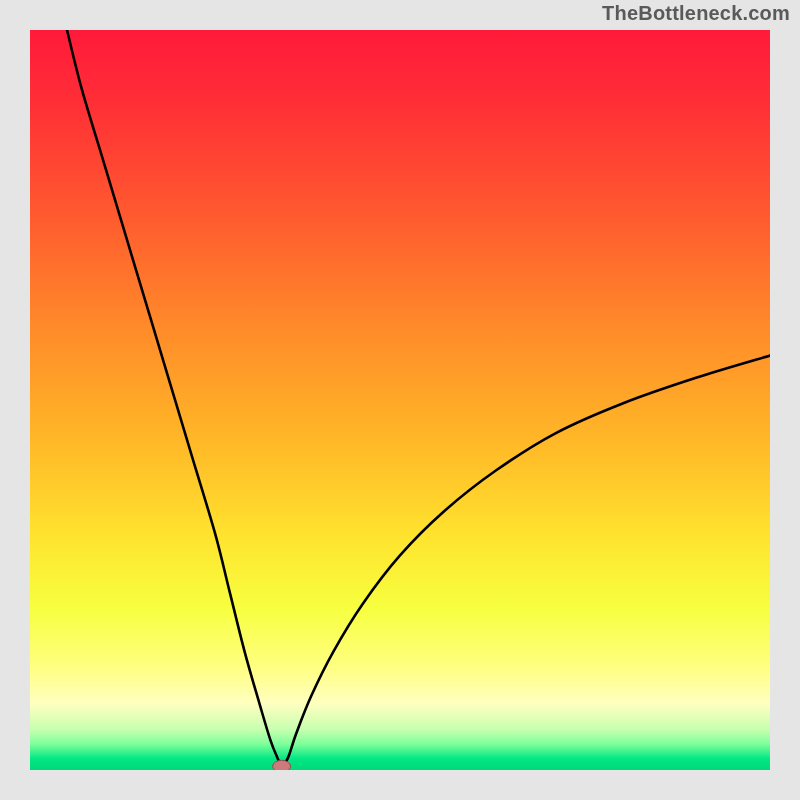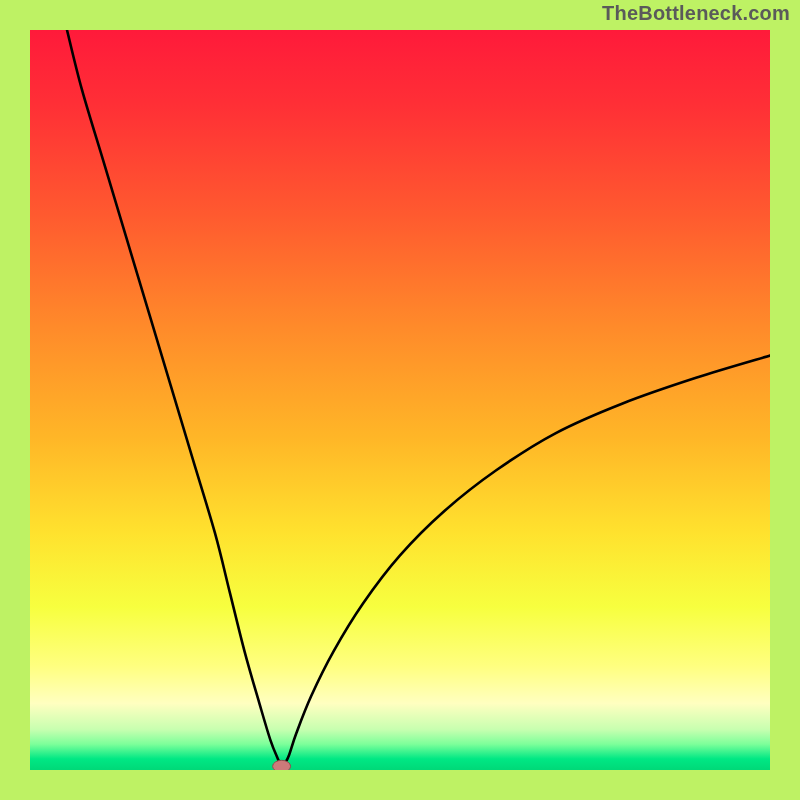--- a/index.html
+++ b/index.html
@@ -8,21 +8,21 @@
     width: 800px;
     height: 800px;
     background: #000;
     font-family: Arial, Helvetica, sans-serif;
     overflow: hidden;
   }
   .frame {
     position: relative;
     width: 800px;
     height: 800px;
-    background: #bef264;
+    background: #e5e5e5;
   }
   .watermark {
     position: absolute;
     top: 2px;
     right: 10px;
     color: #5a5a5a;
     font-size: 20px;
     font-weight: 600;
     letter-spacing: 0.2px;
     user-select: none;

